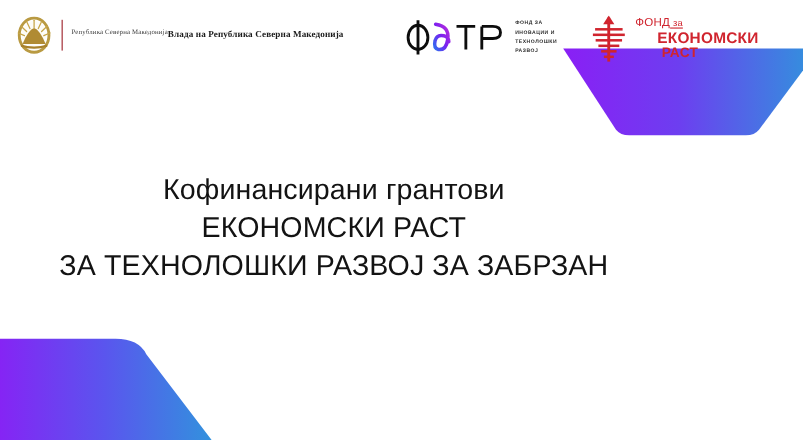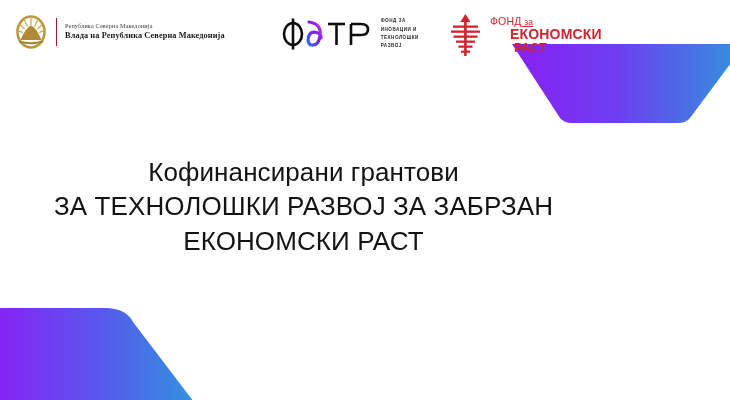--- a/index.html
+++ b/index.html
@@ -54,21 +54,21 @@
   }
   .gov-divider {
     width: 1px;
     height: 28px;
     background: #9c1d26;
     margin: 0 8px 0 8px;
     flex: 0 0 auto;
   }
   .gov-text {
     display: flex;
-    flex-direction: column;
+    flex-direction: row;
     justify-content: flex-end;
     line-height: 1.25;
   }
   .gov-text-top {
     font-family: "Liberation Serif", serif;
     font-size: 6.2px;
     color: #3c3c3c;
     letter-spacing: 0.15px;
     white-space: nowrap;
   }
@@ -274,17 +274,17 @@
         </div>
         <div class="plan-line2">ЕКОНОМСКИ</div>
         <div class="plan-line3">РАСТ</div>
       </div>
     </div>
 
   </div>
 
   <div class="title-block">
     <div class="title-line title-line-1">Кофинансирани грантови</div>
+    <div class="title-line title-line-3">ЕКОНОМСКИ РАСТ</div>
     <div class="title-line title-line-2">ЗА ТЕХНОЛОШКИ РАЗВОЈ ЗА ЗАБРЗАН</div>
-    <div class="title-line title-line-3">ЕКОНОМСКИ РАСТ</div>
   </div>
 
 </div>
 
 </body></html>

